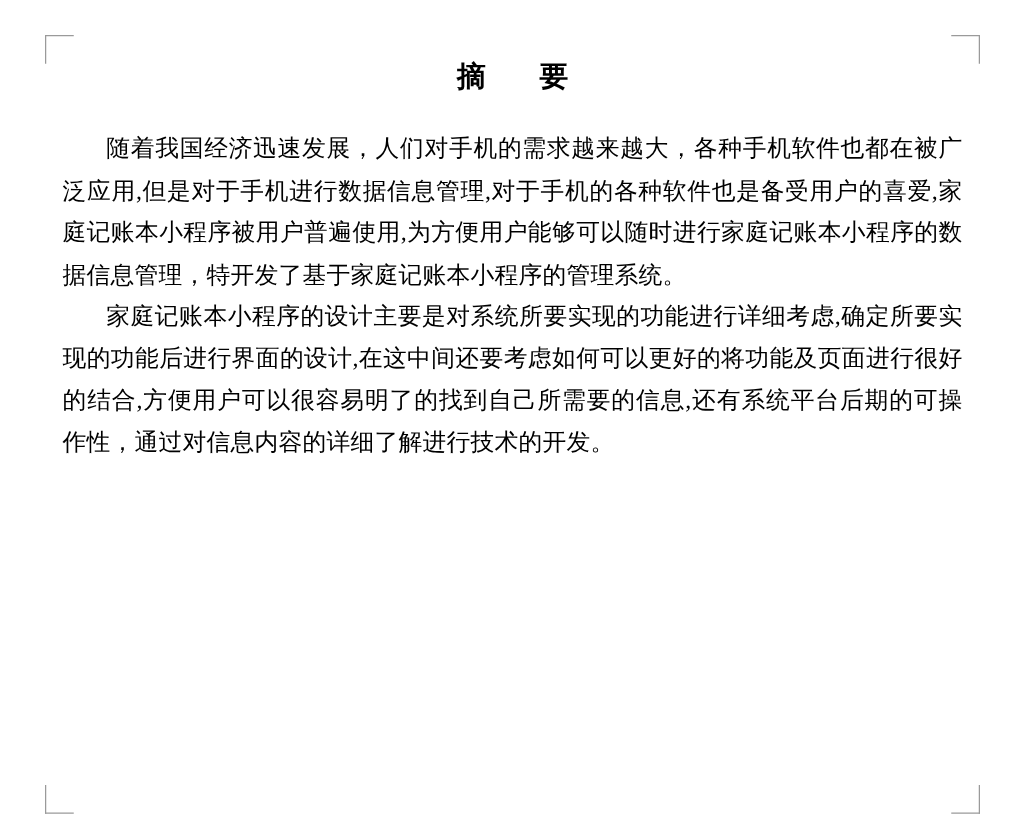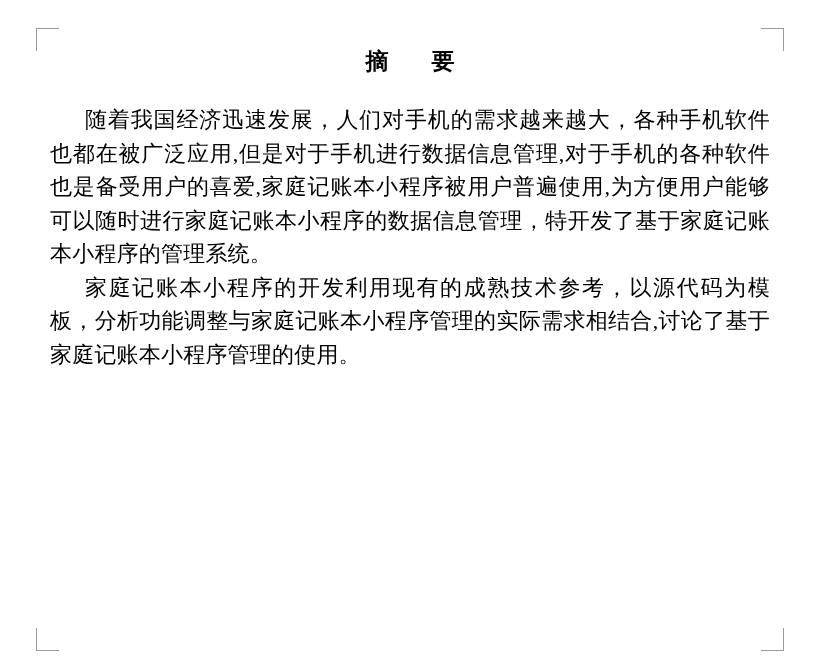--- a/index.html
+++ b/index.html
@@ -42,21 +42,21 @@
     text-align: center;
     font-family: "Liberation Serif", serif;
     font-size: 23px;
     font-weight: bold;
     letter-spacing: 10px;
     color: #000000;
     margin: 0 0 26px 0;
     padding-left: 10px;
   }
   .para {
-    font-size: 22px;
+    font-size: 19px;
     line-height: 33.5px;
     color: #000000;
     text-align: justify;
     text-justify: inter-ideograph;
     margin: 0;
     text-indent: 35px;
     letter-spacing: 0.2px;
   }
   .spacer {
     height: 70px;
@@ -78,19 +78,19 @@
   <span class="crop tl"></span>
   <span class="crop tr"></span>
   <span class="crop bl"></span>
   <span class="crop br"></span>
 
   <div id="doc-body">
 
     <h1 class="doc-title">摘　要</h1>
 
     <p class="para">随着我国经济迅速发展，人们对手机的需求越来越大，各种手机软件也都在被广泛应用,但是对于手机进行数据信息管理,对于手机的各种软件也是备受用户的喜爱,家庭记账本小程序被用户普遍使用,为方便用户能够可以随时进行家庭记账本小程序的数据信息管理，特开发了基于家庭记账本小程序的管理系统。</p>
-    <p class="para">家庭记账本小程序的开发利用现有的成熟技术参考，以源代码为模板，分析功能调整与家庭记账本小程序管理的实际需求相结合,讨论了基于家庭记账本小程序管理的使用。</p>
+    <p class="para">家庭记账本小程序的设计主要是对系统所要实现的功能进行详细考虑,确定所要实现的功能后进行界面的设计,在这中间还要考虑如何可以更好的将功能及页面进行很好的结合,方便用户可以很容易明了的找到自己所需要的信息,还有系统平台后期的可操作性，通过对信息内容的详细了解进行技术的开发。</p>
 
     <div class="spacer"></div>
 
 
   </div>
 </div>
 
 </body></html>

